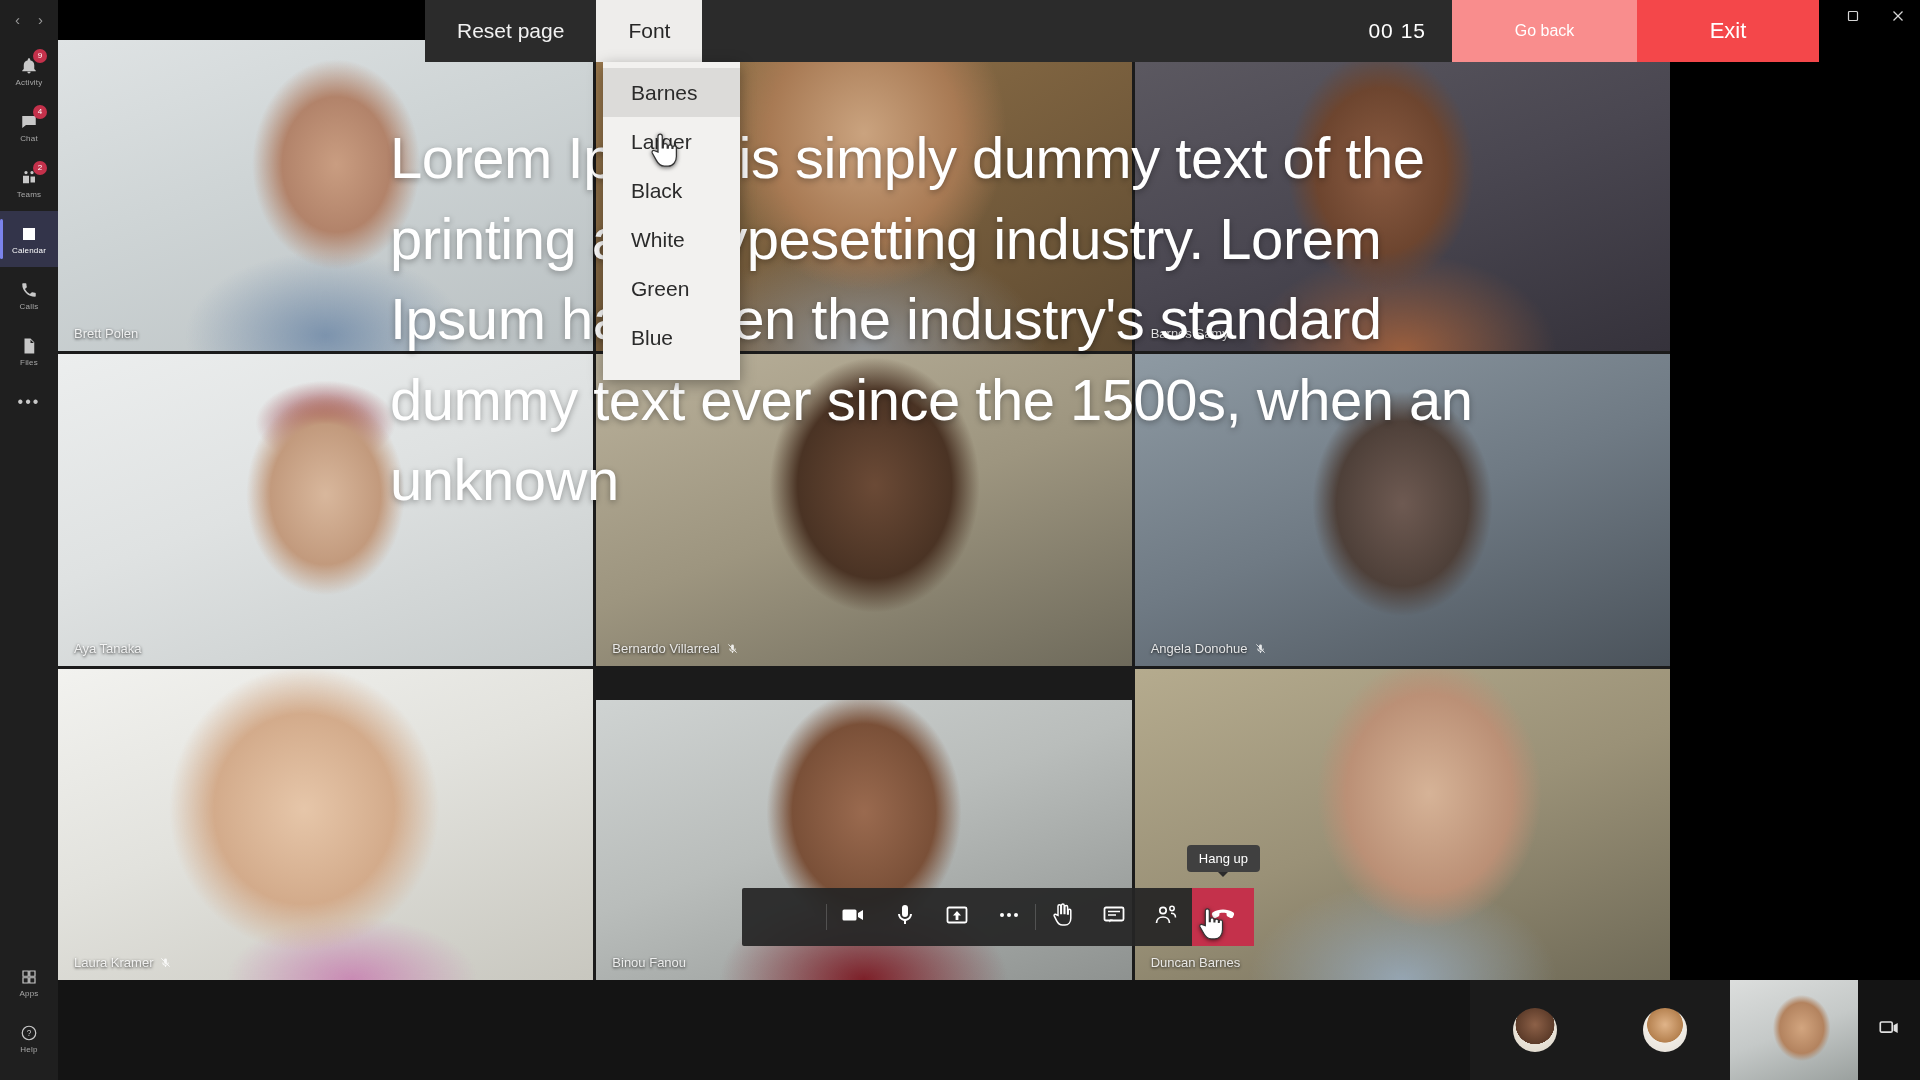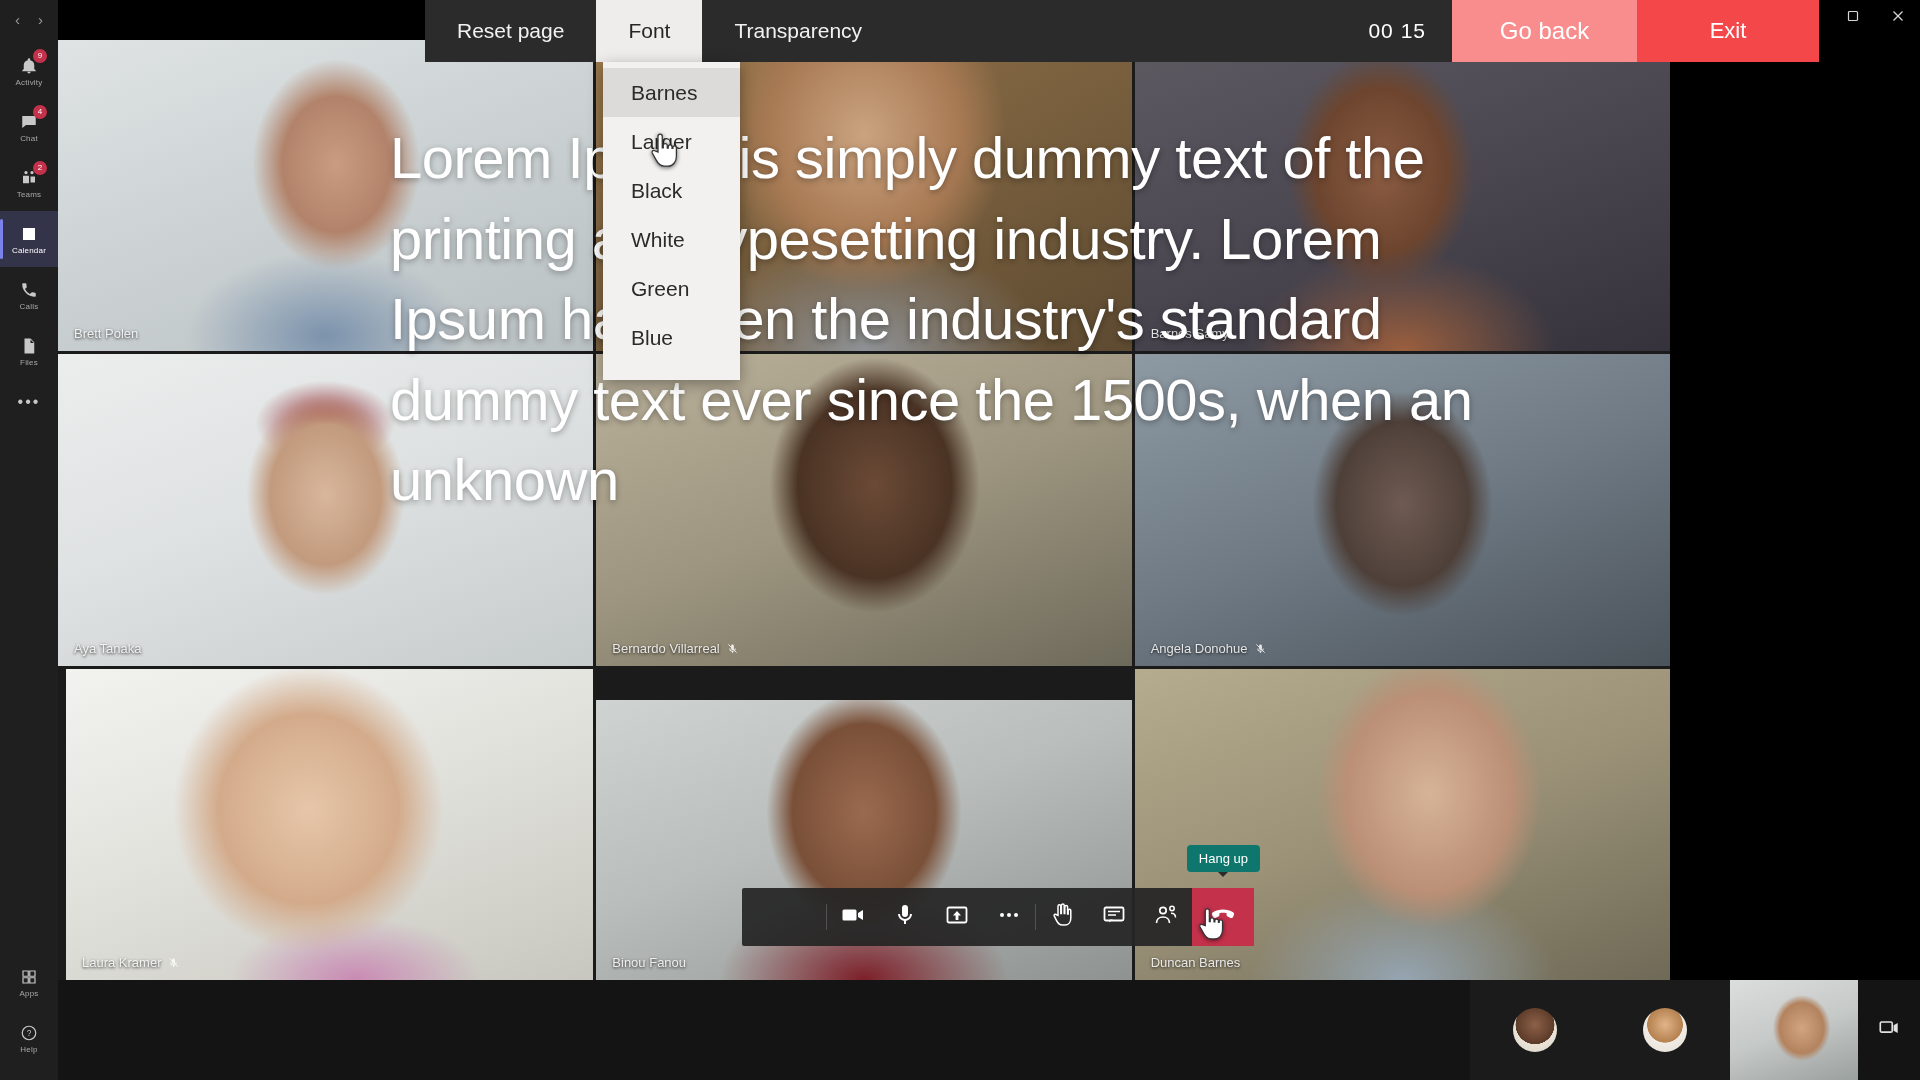--- a/index.html
+++ b/index.html
@@ -63,61 +63,61 @@
       linear-gradient(160deg,#eceeee 0%,#dfe2e2 45%,#c6cbcb 100%); }
   .p5 { background:
       radial-gradient(ellipse 120px 150px at 50% 48%, #6e5a52 0%, #4e4039 55%, rgba(78,64,57,0) 75%),
       linear-gradient(160deg,#8e9aa3 0%,#6f7a84 50%,#4b535b 100%); }
   .p6 { background:
       radial-gradient(ellipse 140px 170px at 52% 42%, #6b4a36 0%, #4a3324 55%, rgba(74,51,36,0) 75%),
       linear-gradient(160deg,#bab19b 0%,#9d957f 50%,#6e6a5b 100%); }
   .p7 { background:
       radial-gradient(ellipse 180px 190px at 46% 45%, #e6c6a9 0%, #d3ab8b 50%, rgba(211,171,139,0) 75%),
       radial-gradient(ellipse 180px 90px at 55% 100%, #c98ab4 0%, rgba(201,138,180,0) 70%),
-      linear-gradient(160deg,#f2f2ef 0%,#e2e2dd 45%,#c8c7bf 100%); margin-left: 8px; }
+      linear-gradient(160deg,#f2f2ef 0%,#e2e2dd 45%,#c8c7bf 100%); }
   .p8 { background:
       radial-gradient(ellipse 130px 160px at 50% 40%, #9a6a4f 0%, #7a5038 55%, rgba(122,80,56,0) 75%),
       radial-gradient(ellipse 200px 120px at 50% 100%, #7d1f28 0%, rgba(125,31,40,0) 72%),
       linear-gradient(160deg,#cfd3d2 0%,#b9bdbb 45%,#8e9290 100%); margin-top: 31px; }
   .p9 { background:
       radial-gradient(ellipse 150px 180px at 55% 40%, #d6b397 0%, #bb9076 55%, rgba(187,144,118,0) 75%),
       radial-gradient(ellipse 220px 140px at 50% 100%, #95a5b2 0%, rgba(149,165,178,0) 70%),
       linear-gradient(160deg,#b5ab8e 0%,#9a9177 50%,#6f6a57 100%); }
 
   
   .overlay-text { position:absolute; left:450px; top:118px; width:1130px; z-index:18;
       font-size:58px; line-height:1.39; color:#fff; font-weight:400; letter-spacing:-.5px;
       text-shadow:0 2px 6px rgba(0,0,0,.35); pointer-events:none; }
 
   
   .anno-bar { position:absolute; left:425px; top:0; width:1394px; height:62px; z-index:60; display:flex; align-items:stretch; }
   .anno-left { display:flex; align-items:stretch; background:#2b2b2b; flex:1 1 auto; }
   .anno-btn { display:flex; align-items:center; padding:0 32px; color:#f1f1f1; font-size:21px; cursor:pointer; }
   .anno-btn.open { background:#eeedeb; color:#262626; }
   .anno-timer { margin-left:auto; display:flex; align-items:center; padding-right:26px; color:#fff; font-size:21px; letter-spacing:1px; }
-  .anno-goback { width:185px; display:flex; align-items:center; justify-content:center; background:#f98d8d; color:#fff; font-size:24px; cursor:pointer; }
+  .anno-goback { width:185px; display:flex; align-items:center; justify-content:center; background:#f98d8d; color:#fff; font-size:16px; cursor:pointer; }
   .anno-exit { width:182px; display:flex; align-items:center; justify-content:center; background:#f4474a; color:#fff; font-size:22px; cursor:pointer; }
 
   
   .dropdown { position:absolute; left:603px; top:62px; width:137px; background:#f2f1ef; z-index:70;
       box-shadow:0 4px 14px rgba(0,0,0,.35); padding:6px 0 18px; }
   .dd-item { height:49px; display:flex; align-items:center; padding-left:28px; font-size:21px; color:#2b2b2b; cursor:pointer; }
   .dd-item.hl { background:#dcdbd9; }
   .cursor-hand { position:absolute; left:648px; top:133px; z-index:80; width:30px; height:38px; pointer-events:none; }
 
   
   .mtg-bar { position:absolute; left:742px; top:888px; height:58px; display:flex; align-items:center;
              background:rgba(37,37,37,.93); z-index:55; border-radius:2px; }
   .mtg-dur { width:84px; display:flex; align-items:center; justify-content:center; color:#d0d0d0; font-size:13px; letter-spacing:.5px; }
   .mtg-btn { width:52px; height:58px; display:flex; align-items:center; justify-content:center; cursor:pointer; }
   .mtg-btn svg { width:24px; height:24px; fill:#fff; }
   .mtg-sep { width:1px; height:26px; background:rgba(255,255,255,.18); }
   .mtg-hang { width:62px; height:58px; display:flex; align-items:center; justify-content:center; background:#c4314b; cursor:pointer; position:relative; }
   .mtg-hang svg { width:26px; height:26px; fill:#fff; }
-  .tooltip { position:absolute; right:-6px; top:-43px; background:#0f766e; color:#fff; font-size:13px;
+  .tooltip { position:absolute; right:-6px; top:-43px; background:#404040; color:#fff; font-size:13px;
              padding:6px 12px; border-radius:4px; white-space:nowrap; }
   .tooltip::after { content:""; position:absolute; bottom:-5px; left:50%; margin-left:-5px;
              border-left:5px solid transparent; border-right:5px solid transparent; border-top:5px solid #2b2b2b; }
   .cursor-hand2 { position:absolute; left:1196px; top:908px; z-index:90; width:28px; height:36px; pointer-events:none; }
 
   
   .filmstrip { position:absolute; left:58px; bottom:0; width:1862px; height:100px; background:#141414; z-index:20; }
   .fs-right { position:absolute; right:0; bottom:0; height:100px; display:flex; align-items:flex-end; }
   .fs-av { width:130px; height:100px; display:flex; align-items:center; justify-content:center; background:#1b1b1b; }
   .fs-circle { width:44px; height:44px; border-radius:50%; }
@@ -324,21 +324,20 @@
 
     <div style="position:absolute;left:0;top:0;width:1612px;height:940px;pointer-events:none;">
       <div class="overlay-text" style="left:332px;top:78px;width:1160px;">Lorem Ipsum is simply dummy text of the printing and typesetting industry. Lorem Ipsum has been the industry's standard dummy text ever since the 1500s, when an unknown</div>
     </div>
   </div>
 
   <div class="anno-bar">
     <div class="anno-left">
       <div class="anno-btn">Reset page</div>
       <div class="anno-btn open">Font</div>
-      <div class="anno-btn">Transparency</div>
       <div class="anno-timer">00 15</div>
     </div>
     <div class="anno-goback">Go back</div>
     <div class="anno-exit">Exit</div>
   </div>
 
   <div class="dropdown">
     <div class="dd-item hl">Barnes</div>
     <div class="dd-item">Larger</div>
     <div class="dd-item">Black</div>

